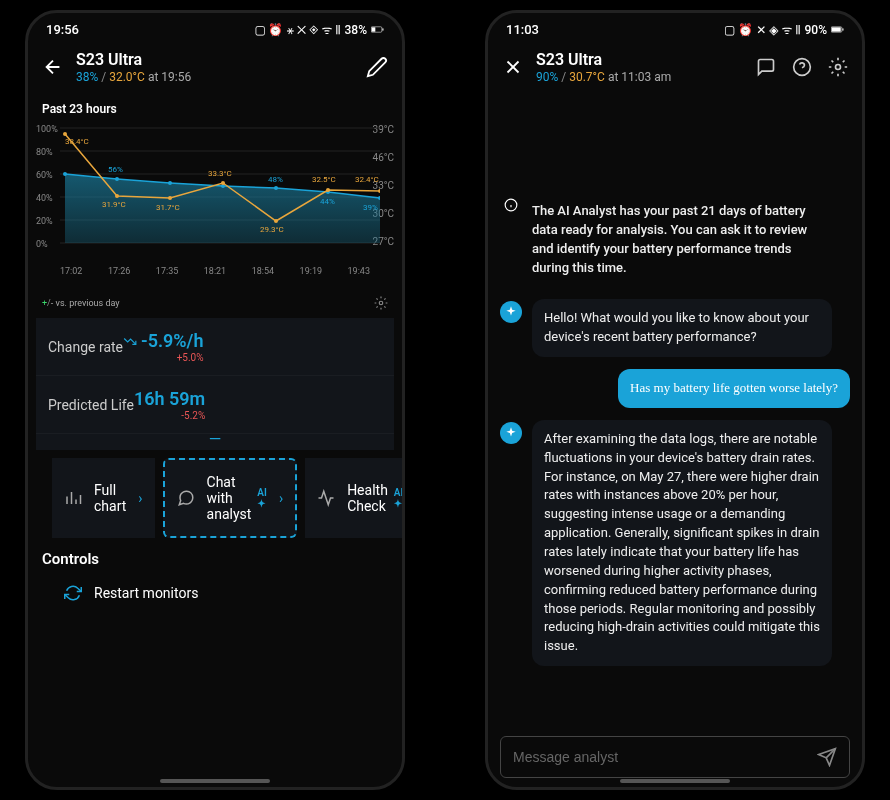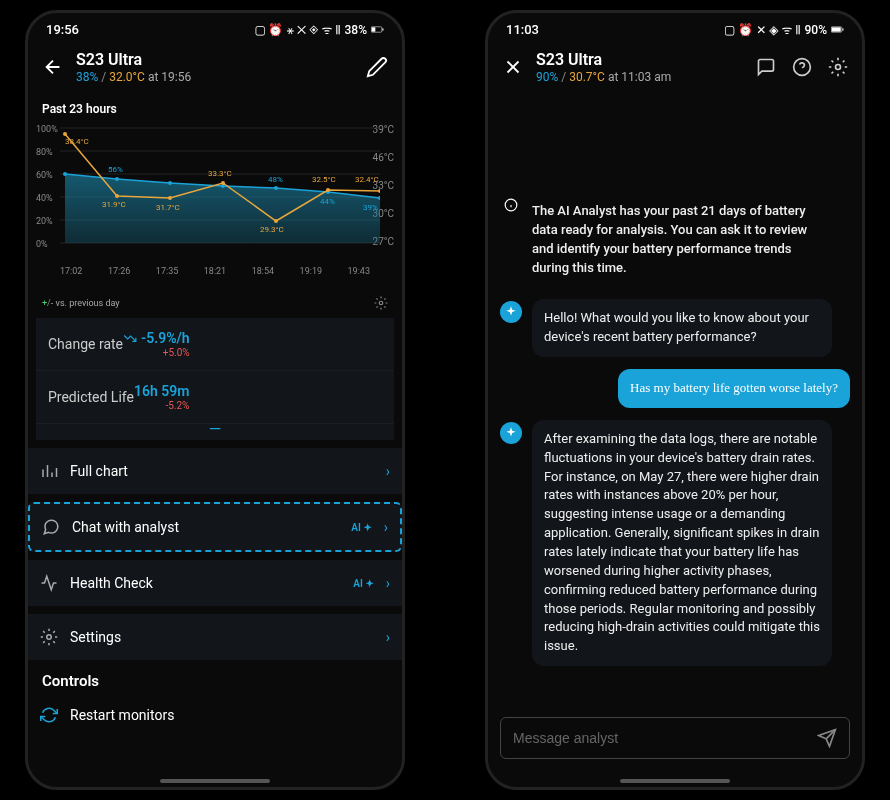--- a/index.html
+++ b/index.html
@@ -29,46 +29,46 @@
 .chart-footer { display: flex; justify-content: space-between; align-items: center; padding: 4px 14px 8px; font-size: 9px; }
 .chart-footer .delta-note span:first-child { color: #3ad66b; }
 .chart-footer .delta-note span:nth-child(2) { color: #888; }
 .chart-footer .delta-note span:last-child { color: #aaa; margin-top: 44px; }
 .chart-footer svg { width: 14px; height: 14px; color: #888; }
 .stats-card { background: #12151a; margin: 0 8px; }
 .stat-row { display: flex; align-items: center; padding: 12px 12px; border-bottom: 1px solid #1a1d22; }
 .stat-row:last-child { border-bottom: none; }
 .stat-row .label { color: #ccc; font-size: 14px; }
 .stat-row .value { text-align: right; }
-.stat-row .value .main { color: #1aa3d8; font-size: 14px; font-weight: 600; }
+.stat-row .value .main { color: #1aa3d8; font-size: 18px; font-weight: 600; }
 .stat-row .value .delta { color: #e85555; font-size: 10px; margin-top: 1px; }
 .stat-row .value .delta.pos { color: #e85555; }
 .stat-row .trend-icon { color: #1aa3d8; width: 14px; height: 14px; display: inline-block; vertical-align: middle; margin-right: 4px; }
 .collapse-handle { text-align: center; padding: 2px 0 6px; color: #1aa3d8; font-size: 16px; line-height: 8px; }
-.menu-list { display: flex; flex-direction: column; gap: 8px; padding: 0 0; }
+.menu-list { display: flex; gap: 8px; padding: 0 24px; }
 .menu-item { background: #12151a; display: flex; align-items: center; padding: 14px 12px; gap: 12px; color: #fff; font-size: 14px; position: relative; }
 .menu-item.highlighted { border: 2px dashed #1aa3d8; border-radius: 6px; }
 .menu-item svg.lead { width: 18px; height: 18px; color: #aaa; flex-shrink: 0; }
 .menu-item .label { flex: 1; }
 .menu-item .ai-tag { color: #1aa3d8; font-size: 10px; font-weight: 600; margin-left: -6px; }
 .menu-item .chev { color: #1aa3d8; font-size: 14px; }
 .controls-title { color: #fff; font-size: 15px; font-weight: 600; padding: 12px 14px 6px; }
 .home-indicator { position: absolute; bottom: 4px; left: 50%; transform: translateX(-50%); width: 110px; height: 4px; background: #555; border-radius: 2px; }
 
 .chat-body { flex: 1; overflow: hidden; padding: 0 12px; display: flex; flex-direction: column; gap: 12px; margin-top: 100px; }
 .chat-msg { display: flex; gap: 10px; align-items: flex-start; }
 .chat-msg .avatar { width: 22px; height: 22px; border-radius: 11px; display: flex; align-items: center; justify-content: center; flex-shrink: 0; margin-top: 2px; }
 .chat-msg .avatar.info { background: transparent; color: #fff; }
 .chat-msg .avatar.ai { background: #1aa3d8; color: #fff; }
 .chat-msg .avatar svg { width: 14px; height: 14px; }
 .chat-msg .bubble { background: #12151a; color: #eee; padding: 10px 12px; border-radius: 12px; font-size: 13px; line-height: 1.45; max-width: 300px; }
 .chat-msg.user { justify-content: flex-end; }
 .chat-msg.user .bubble { background: #1aa3d8; color: #fff; font-weight: 500; font-family: Liberation Serif, serif; }
 .chat-msg.info-msg .bubble { background: transparent; color: #eee; font-weight: 500; padding-left: 0; }
-.chat-input-row { margin: 10px 12px 28px; border: 1px solid #444; border-radius: 6px; display: flex; align-items: center; padding: 10px 12px; }
+.chat-input-row { margin: 10px 12px 9px; border: 1px solid #444; border-radius: 6px; display: flex; align-items: center; padding: 10px 12px; }
 .chat-input-row input { flex: 1; background: transparent; border: none; outline: none; color: #fff; font-size: 14px; }
 .chat-input-row input::placeholder { color: #666; }
 .chat-input-row svg { width: 20px; height: 20px; color: #888; }
 .point-label { font-size: 8px; fill: #ddd; }
 .point-label.batt { fill: #1aa3d8; }
 .point-label.temp { fill: #e8a63c; }
 </style>
 </head>
 <body>
 

